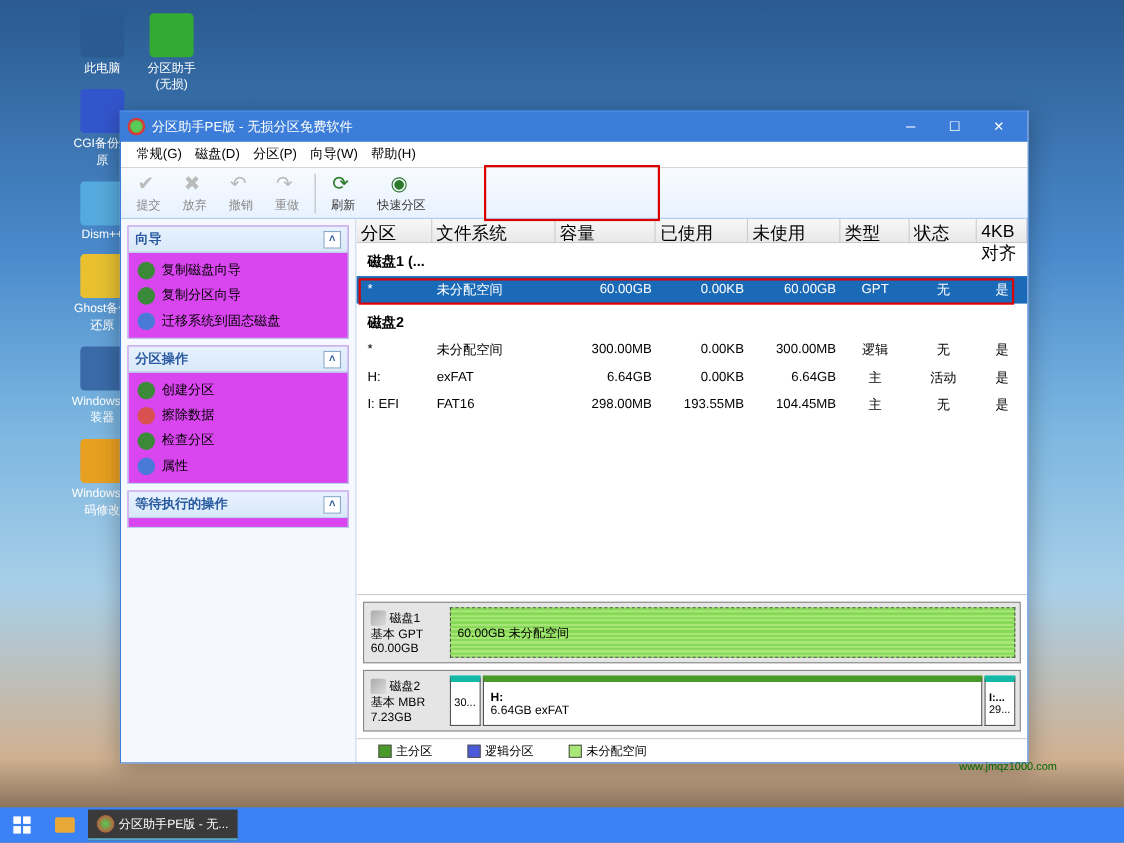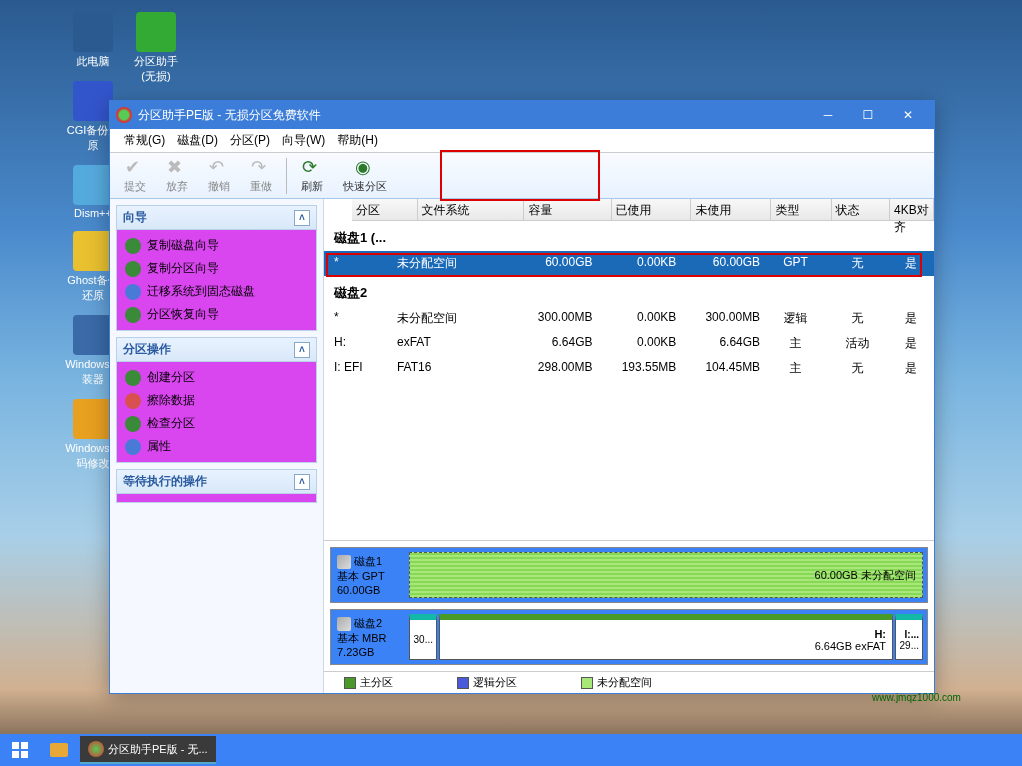--- a/index.html
+++ b/index.html
@@ -31,51 +31,51 @@
 .body { flex: 1; display: flex; overflow: hidden; }
 .sidebar { width: 214px; background: #f5f9ff; border-right: 1px solid #c8d8e8; padding: 6px; display: flex; flex-direction: column; gap: 6px; overflow-y: auto; }
 .panel { border: 1px solid #b8d0e8; background: #d946ef; }
 .panel-head { height: 24px; background: linear-gradient(#e8f2ff, #d8e8f8); border-bottom: 1px solid #b8d0e8; display: flex; align-items: center; padding: 0 6px; font-size: 12px; font-weight: bold; color: #2a5a9f; }
 .panel-head .colbtn { margin-left: auto; width: 16px; height: 16px; border: 1px solid #88a8c8; background: #fff; text-align: center; font-size: 10px; line-height: 14px; cursor: pointer; }
 .panel-body { padding: 4px 2px; }
 .sitem { display: flex; align-items: center; padding: 3px 6px; font-size: 12px; cursor: pointer; }
 .sitem .sico { width: 16px; height: 16px; margin-right: 6px; border-radius: 50%; }
 
 .main { flex: 1; display: flex; flex-direction: column; overflow: hidden; }
-.colhead { height: 22px; background: linear-gradient(#f8f8f8, #e8e8e8); border-bottom: 1px solid #ccc; display: flex; font-size: 12px; margin-left: 28px; }
+.colhead { height: 22px; background: linear-gradient(#f8f8f8, #e8e8e8); border-bottom: 1px solid #ccc; display: flex; font-size: 16px; }
 .colhead div { border-right: 1px solid #ccc; padding: 3px 4px; }
 
 .plist { flex: 1; overflow: auto; font-size: 12px; position: relative; }
 .dhead { padding: 8px 10px 4px; font-weight: bold; font-size: 13px; }
 .prow { display: flex; padding: 2px 0; }
 .prow div { padding: 2px 4px; }
 .prow.sel { background: #1a6ab8; color: #fff; }
 .hl-row { position: absolute; border: 2px solid #d00; pointer-events: none; }
 
 .c-part { width: 72px; padding-left: 10px !important; }
 .c-fs { width: 118px; }
 .c-cap { width: 96px; text-align: right; }
 .c-used { width: 88px; text-align: right; }
 .c-free { width: 88px; text-align: right; }
 .c-type { width: 66px; text-align: center; }
 .c-stat { width: 64px; text-align: center; }
 .c-4k { width: 48px; text-align: center; }
 
 .diskmaps { border-top: 1px solid #ccc; padding: 6px; display: flex; flex-direction: column; gap: 6px; }
-.dmap { border: 1px solid #888; background: #3b82f6; height: 56px; display: flex; padding: 4px; gap: 4px; }
+.dmap { border: 1px solid #888; background: #e5e5e5; height: 56px; display: flex; padding: 4px; gap: 4px; }
 .dinfo { width: 70px; font-size: 11px; display: flex; flex-direction: column; justify-content: center; padding-left: 2px; }
 .dinfo .dname { font-weight: normal; display: flex; align-items: center; gap: 3px; }
 .dinfo .dico { width: 14px; height: 14px; background: linear-gradient(135deg,#aaa,#ddd); border-radius: 2px; }
-.dbar { flex: 1; display: flex; gap: 2px; text-align: right; }
+.dbar { flex: 1; display: flex; gap: 2px; }
 .dseg { border: 1px solid #555; display: flex; flex-direction: column; justify-content: center; padding: 2px 6px; font-size: 11px; position: relative; overflow: hidden; }
 .dseg.unalloc { background: repeating-linear-gradient(0deg, #a8e878, #a8e878 2px, #88d858 2px, #88d858 4px); border: 1px dashed #555; }
 .dseg.prim { background: #fff; border-top: 6px solid #4a9a2a; }
 .dseg.small { background: #fff; border-top: 6px solid #14b8a6; width: 28px; padding: 2px 3px; font-size: 10px; }
 
-.legend { height: 22px; border-top: 1px solid #ccc; display: flex; align-items: center; gap: 64px; padding: 0 20px; font-size: 11px; }
+.legend { height: 22px; border-top: 1px solid #ccc; display: flex; align-items: center; gap: 32px; padding: 0 20px; font-size: 11px; }
 .legend span { display: flex; align-items: center; gap: 4px; }
 .lsw { width: 12px; height: 12px; border: 1px solid #555; }
 
 
 .taskbar { position: absolute; bottom: 0; left: 0; right: 0; height: 32px; background: #3b82f6; display: flex; align-items: center; }
 .start { width: 40px; height: 32px; display: flex; align-items: center; justify-content: center; cursor: pointer; color: #fff; }
 .tbitem { height: 28px; padding: 0 8px; display: flex; align-items: center; color: #fff; font-size: 11px; cursor: pointer; margin: 0 2px; }
 .tbitem.active { background: #3a3a3a; border-bottom: 2px solid #5ac; }
 .tbitem .tico2 { width: 16px; height: 16px; background: radial-gradient(circle,#5c5,#d33); border-radius: 50%; margin-right: 4px; }
 
@@ -167,21 +167,20 @@
   </div>
 
   <div class="body">
     <div class="sidebar" id="sidebar">
         <div class="panel">
           <div class="panel-head">向导<div class="colbtn">˄</div></div>
           <div class="panel-body">
             <div class="sitem"><div class="sico" style="background:#3a8a3a"></div>复制磁盘向导</div>
             <div class="sitem"><div class="sico" style="background:#3a8a3a"></div>复制分区向导</div>
             <div class="sitem"><div class="sico" style="background:#4a7ad8"></div>迁移系统到固态磁盘</div>
-            <div class="sitem"><div class="sico" style="background:#3a8a3a"></div>分区恢复向导</div>
           </div>
         </div>
         <div class="panel">
           <div class="panel-head">分区操作<div class="colbtn">˄</div></div>
           <div class="panel-body">
             <div class="sitem"><div class="sico" style="background:#3a8a3a"></div>创建分区</div>
             <div class="sitem"><div class="sico" style="background:#d85050"></div>擦除数据</div>
             <div class="sitem"><div class="sico" style="background:#3a8a3a"></div>检查分区</div>
             <div class="sitem"><div class="sico" style="background:#4a7ad8"></div>属性</div>
           </div>

